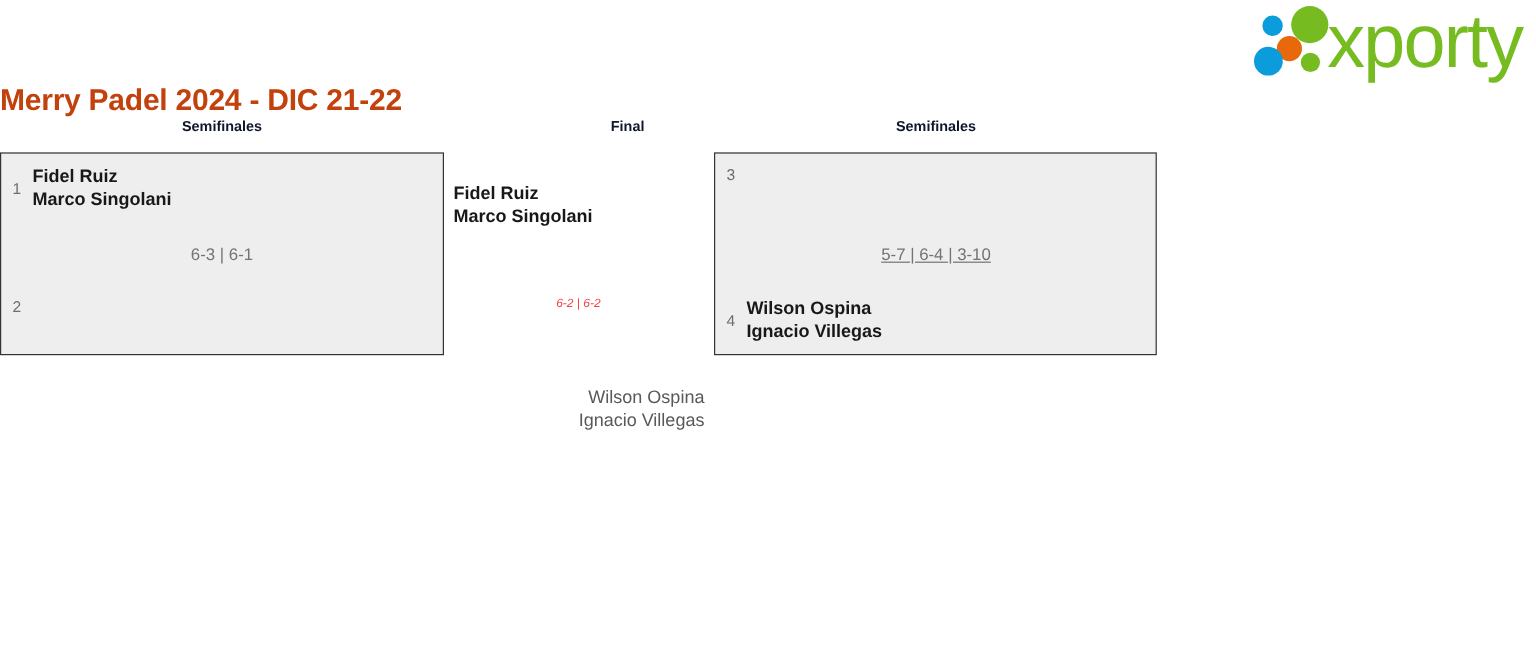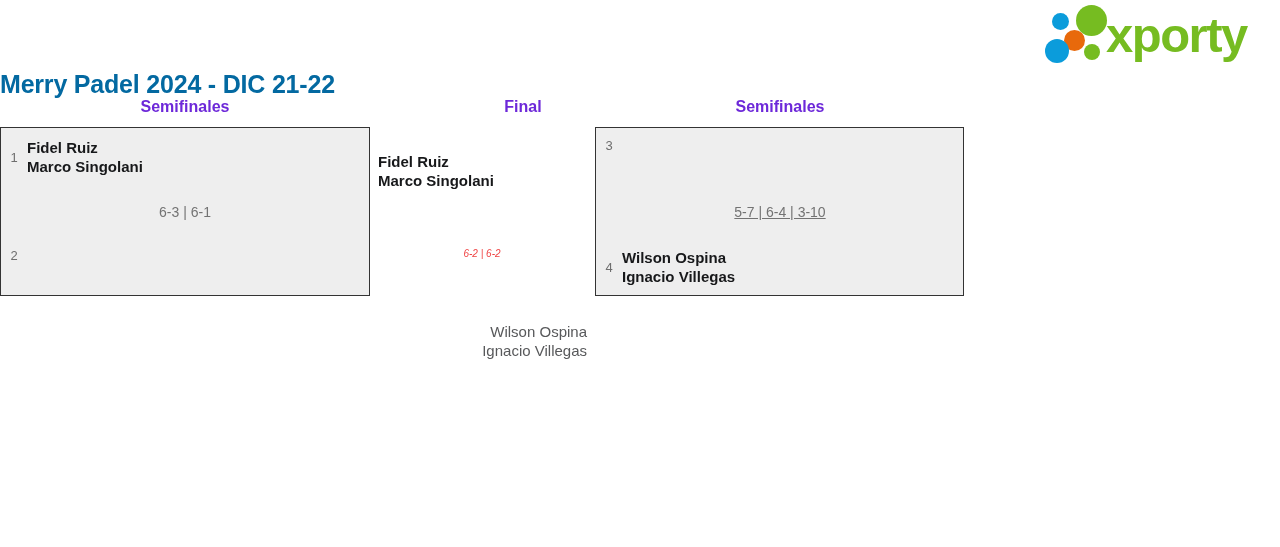--- a/index.html
+++ b/index.html
@@ -18,21 +18,21 @@
   }
 
   
   .page-title {
     position: absolute;
     left: 0px;
     top: 2px;
     font-size: 25px;
     font-weight: 600;
     line-height: 33px;
-    color: #0369a1;
+    color: #c2410c;
     letter-spacing: -0.2px;
     white-space: pre;
   }
   .title-line { display: block; }
 
   
   .logo {
     position: absolute;
     right: 8px;
     top: 3px;
@@ -52,33 +52,33 @@
   }
   .dot-blue-small  { left: 8px;  top: 10px; width: 17px; height: 17px; background: #0b9cdb; }
   .dot-green-big   { left: 32px; top: 2px;  width: 31px; height: 31px; background: #76bc21; }
   .dot-orange      { left: 20px; top: 27px; width: 21px; height: 21px; background: #e8690b; }
   .dot-blue-big    { left: 1px;  top: 36px; width: 24px; height: 24px; background: #0b9cdb; }
   .dot-green-small { left: 40px; top: 41px; width: 16px; height: 16px; background: #76bc21; }
   .logo-word {
     position: absolute;
     left: 62px;
     top: 4px;
-    font-size: 49px;
+    font-size: 63px;
     line-height: 56px;
-    font-weight: 700;
+    font-weight: 400;
     color: #76bc21;
     letter-spacing: -1.5px;
   }
 
   
   .round-title {
     position: absolute;
-    font-size: 16px;
+    font-size: 12px;
     font-weight: 600;
-    color: #6d28d9;
+    color: #0f172a;
     text-align: center;
     white-space: nowrap;
     transform: translateX(-50%);
   }
   .round-sf-left  { left: 185px; top: 98px; }
   .round-final    { left: 483px; top: 98px; margin-left: 40px; }
   .round-sf-right { left: 780px; top: 98px; }
 
   
   .match-box {

